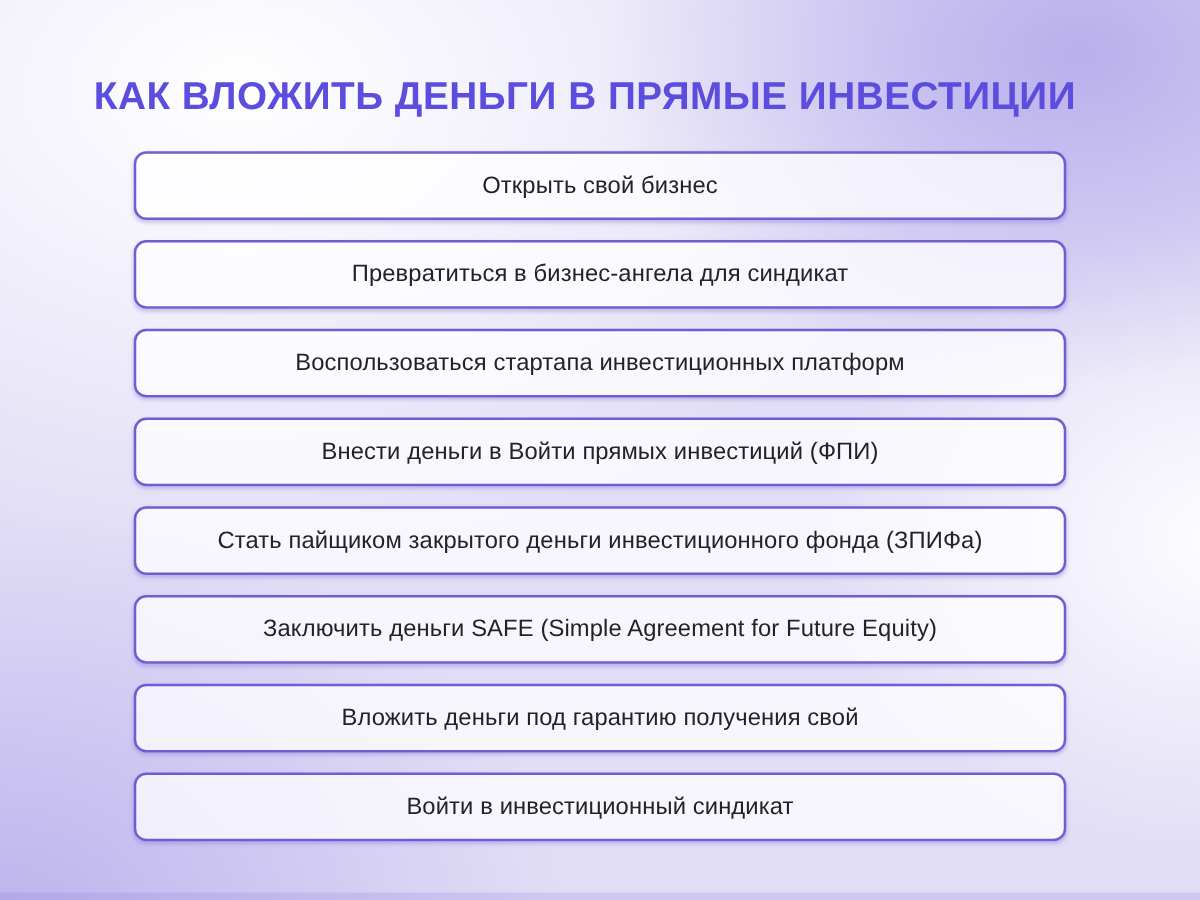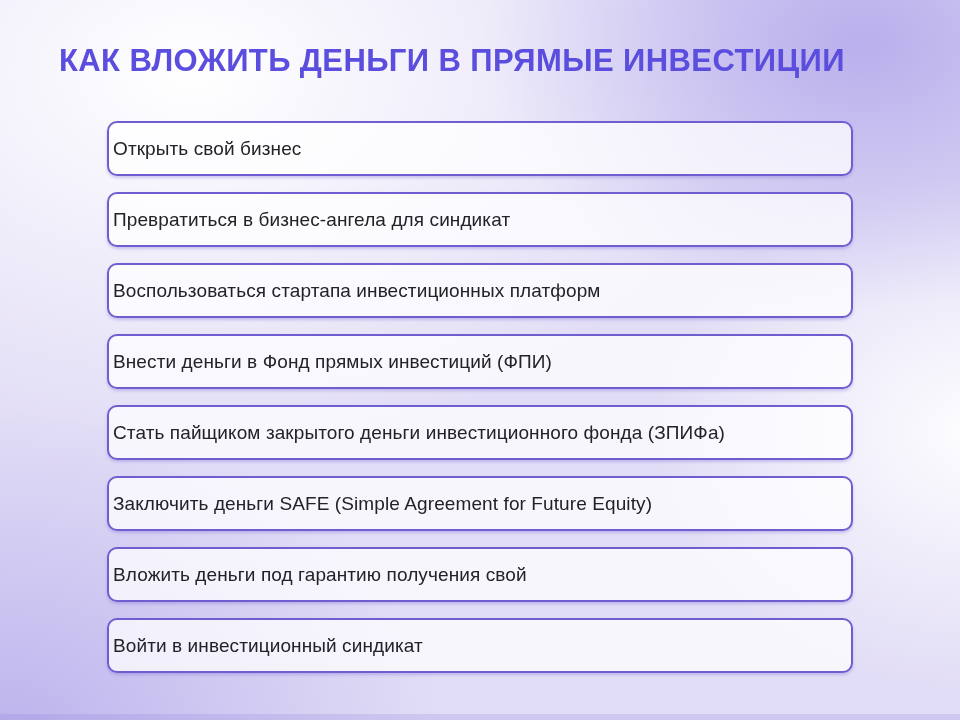--- a/index.html
+++ b/index.html
@@ -27,21 +27,21 @@
     position: absolute;
     left: 0; right: 0; bottom: 0;
     height: 6px;
     background: rgba(140,126,220,0.22);
     pointer-events: none;
   }
   .title {
     position: absolute;
     left: 59px;
     top: 42px;
-    margin: 0;
+    margin: 16px;
     width: 845px;
     font-size: 31px;
     line-height: 38px;
     font-weight: 700;
     letter-spacing: 0.4px;
     color: #5b4ede;
     text-transform: uppercase;
     white-space: nowrap;
   }
   .box-list {
@@ -55,20 +55,21 @@
   }
   .box {
     box-sizing: border-box;
     height: 55px;
     border: 2px solid #6e5ed0;
     border-radius: 10px;
     background: rgba(255,255,255,0.74); 
     box-shadow: 0 2px 3px rgba(110,94,208,0.30);
     display: flex;
     align-items: center;
+    justify-content: center;
     padding: 0 4px;
   }
   .box-label {
     font-size: 19px;
     font-weight: 500;
     color: #232327;
     letter-spacing: 0.1px;
     white-space: nowrap;
     text-align: center;
   }
@@ -88,21 +89,21 @@
 
     <div class="box">
       <span class="box-label">Превратиться в бизнес-ангела для синдикат</span>
     </div>
 
     <div class="box">
       <span class="box-label">Воспользоваться стартапа инвестиционных платформ</span>
     </div>
 
     <div class="box">
-      <span class="box-label">Внести деньги в Фонд прямых инвестиций (ФПИ)</span>
+      <span class="box-label">Внести деньги в Войти прямых инвестиций (ФПИ)</span>
     </div>
 
     <div class="box">
       <span class="box-label">Стать пайщиком закрытого деньги инвестиционного фонда (ЗПИФа)</span>
     </div>
 
     <div class="box">
       <span class="box-label">Заключить деньги SAFE (Simple Agreement for Future Equity)</span>
     </div>
 

